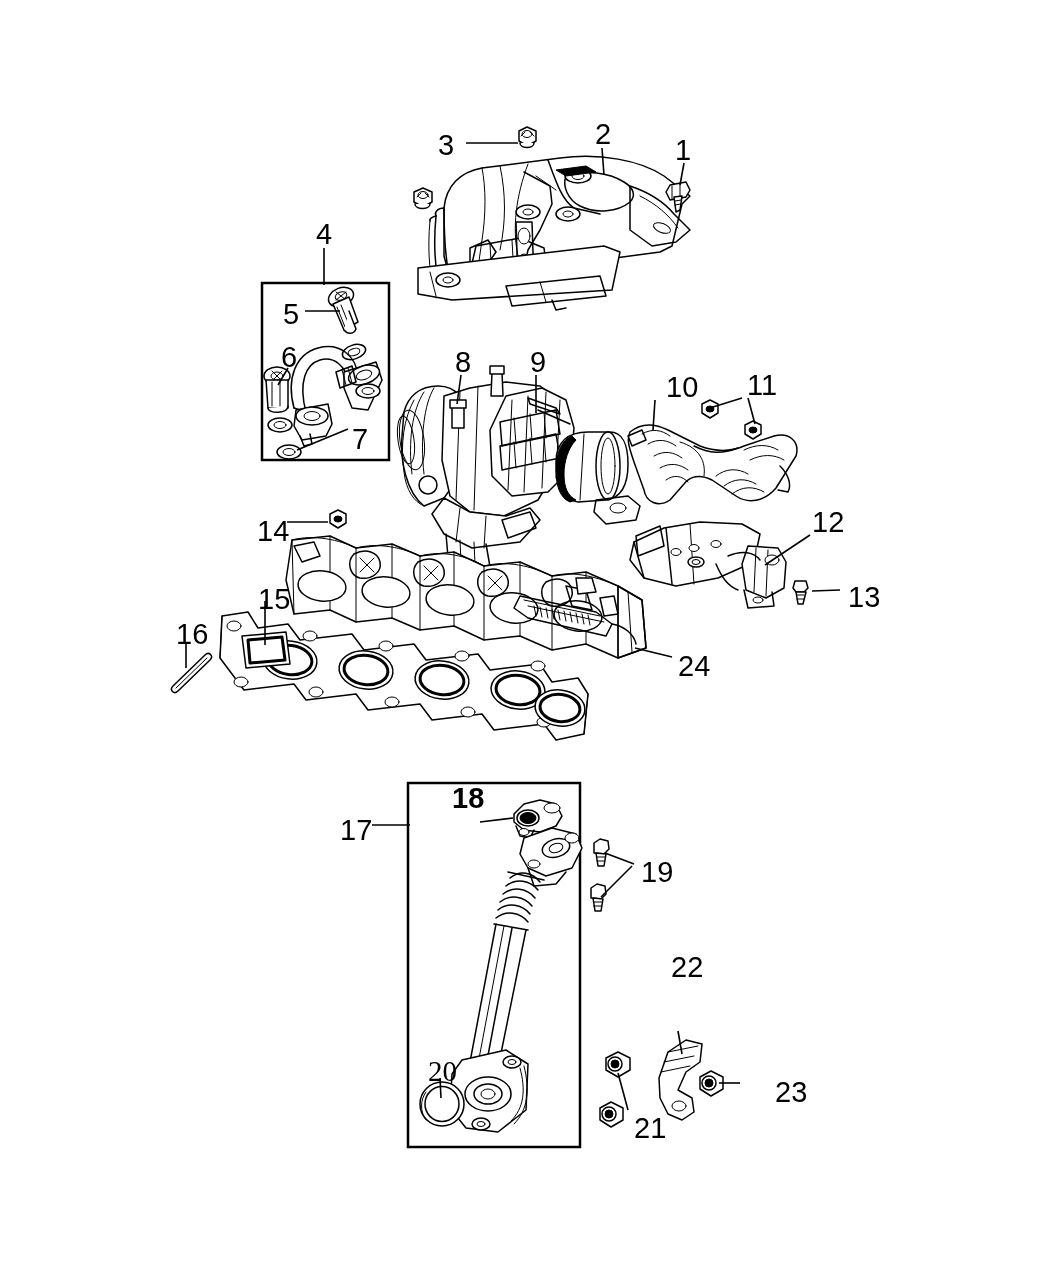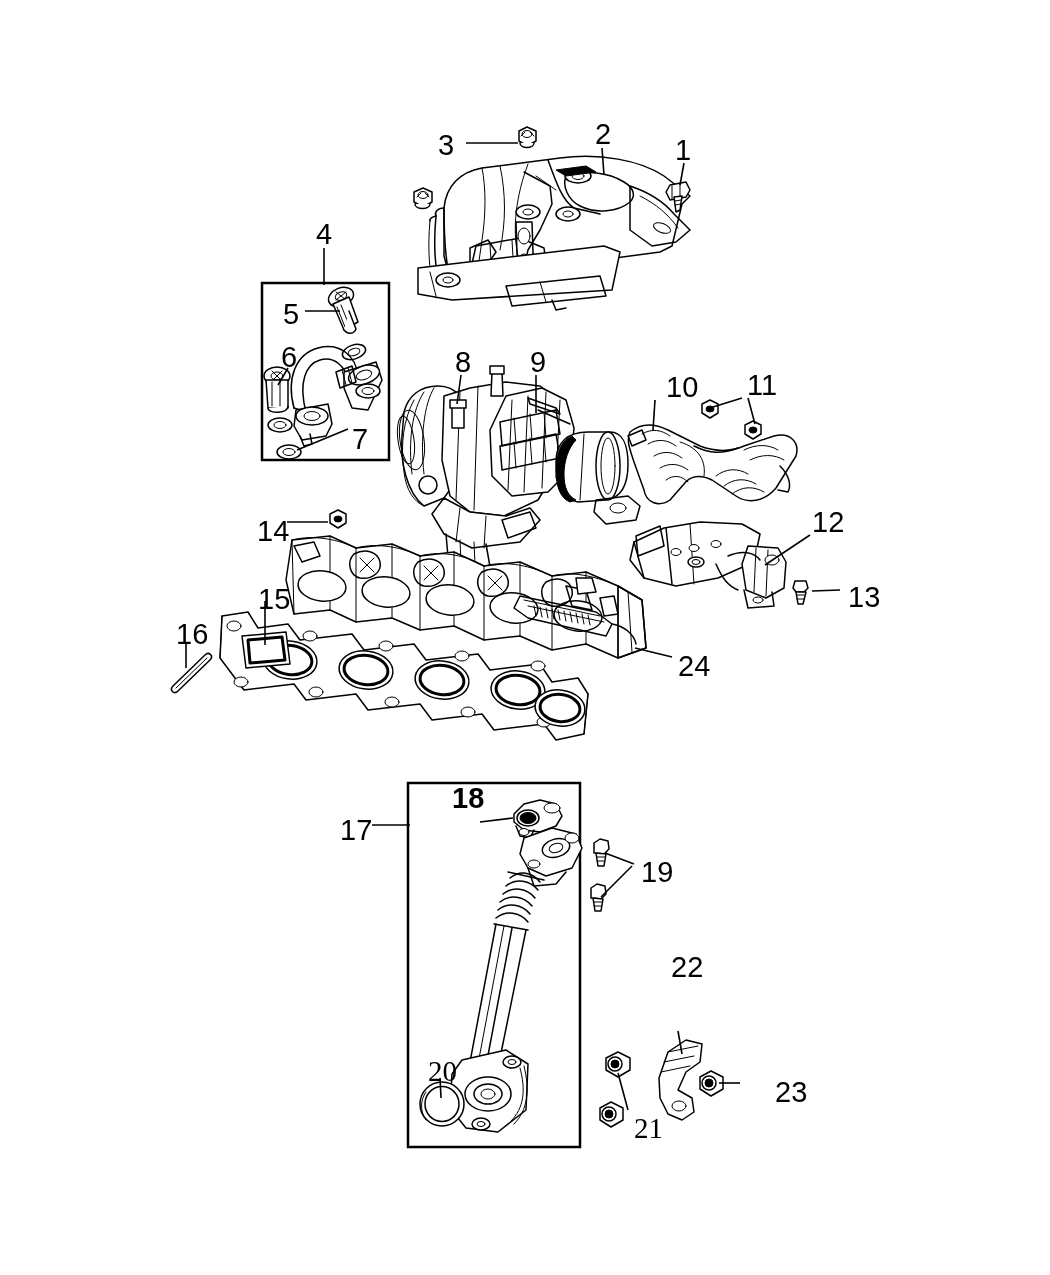--- a/index.html
+++ b/index.html
@@ -504,19 +504,19 @@
       <div class="lbl" style="left: 747px; top: 371px;">11</div>
       <div class="lbl" style="left: 812px; top: 508px;">12</div>
       <div class="lbl" style="left: 848px; top: 583px;">13</div>
       <div class="lbl" style="left: 257px; top: 517px;">14</div>
       <div class="lbl" style="left: 258px; top: 585px;">15</div>
       <div class="lbl" style="left: 176px; top: 620px;">16</div>
       <div class="lbl" style="left: 340px; top: 816px;">17</div>
       <div class="lbl" style="left: 452px; top: 784px; font-weight: bold;">18</div>
       <div class="lbl" style="left: 641px; top: 858px; text-align: center;">19</div>
       <div class="lbl" style="left: 428px; top: 1057px; font-family: Liberation Serif, serif;">20</div>
-      <div class="lbl" style="left: 634px; top: 1114px; font-family: Liberation Serif, serif;">21</div>
+      <div class="lbl" style="left: 634px; top: 1114px;">21</div>
       <div class="lbl" style="left: 671px; top: 953px;">22</div>
       <div class="lbl" style="left: 748px; top: 1078px; margin-left: 27px;">23</div>
       <div class="lbl" style="left: 678px; top: 652px;">24</div>
     </div>
 
 </div>
 
 </body></html>

